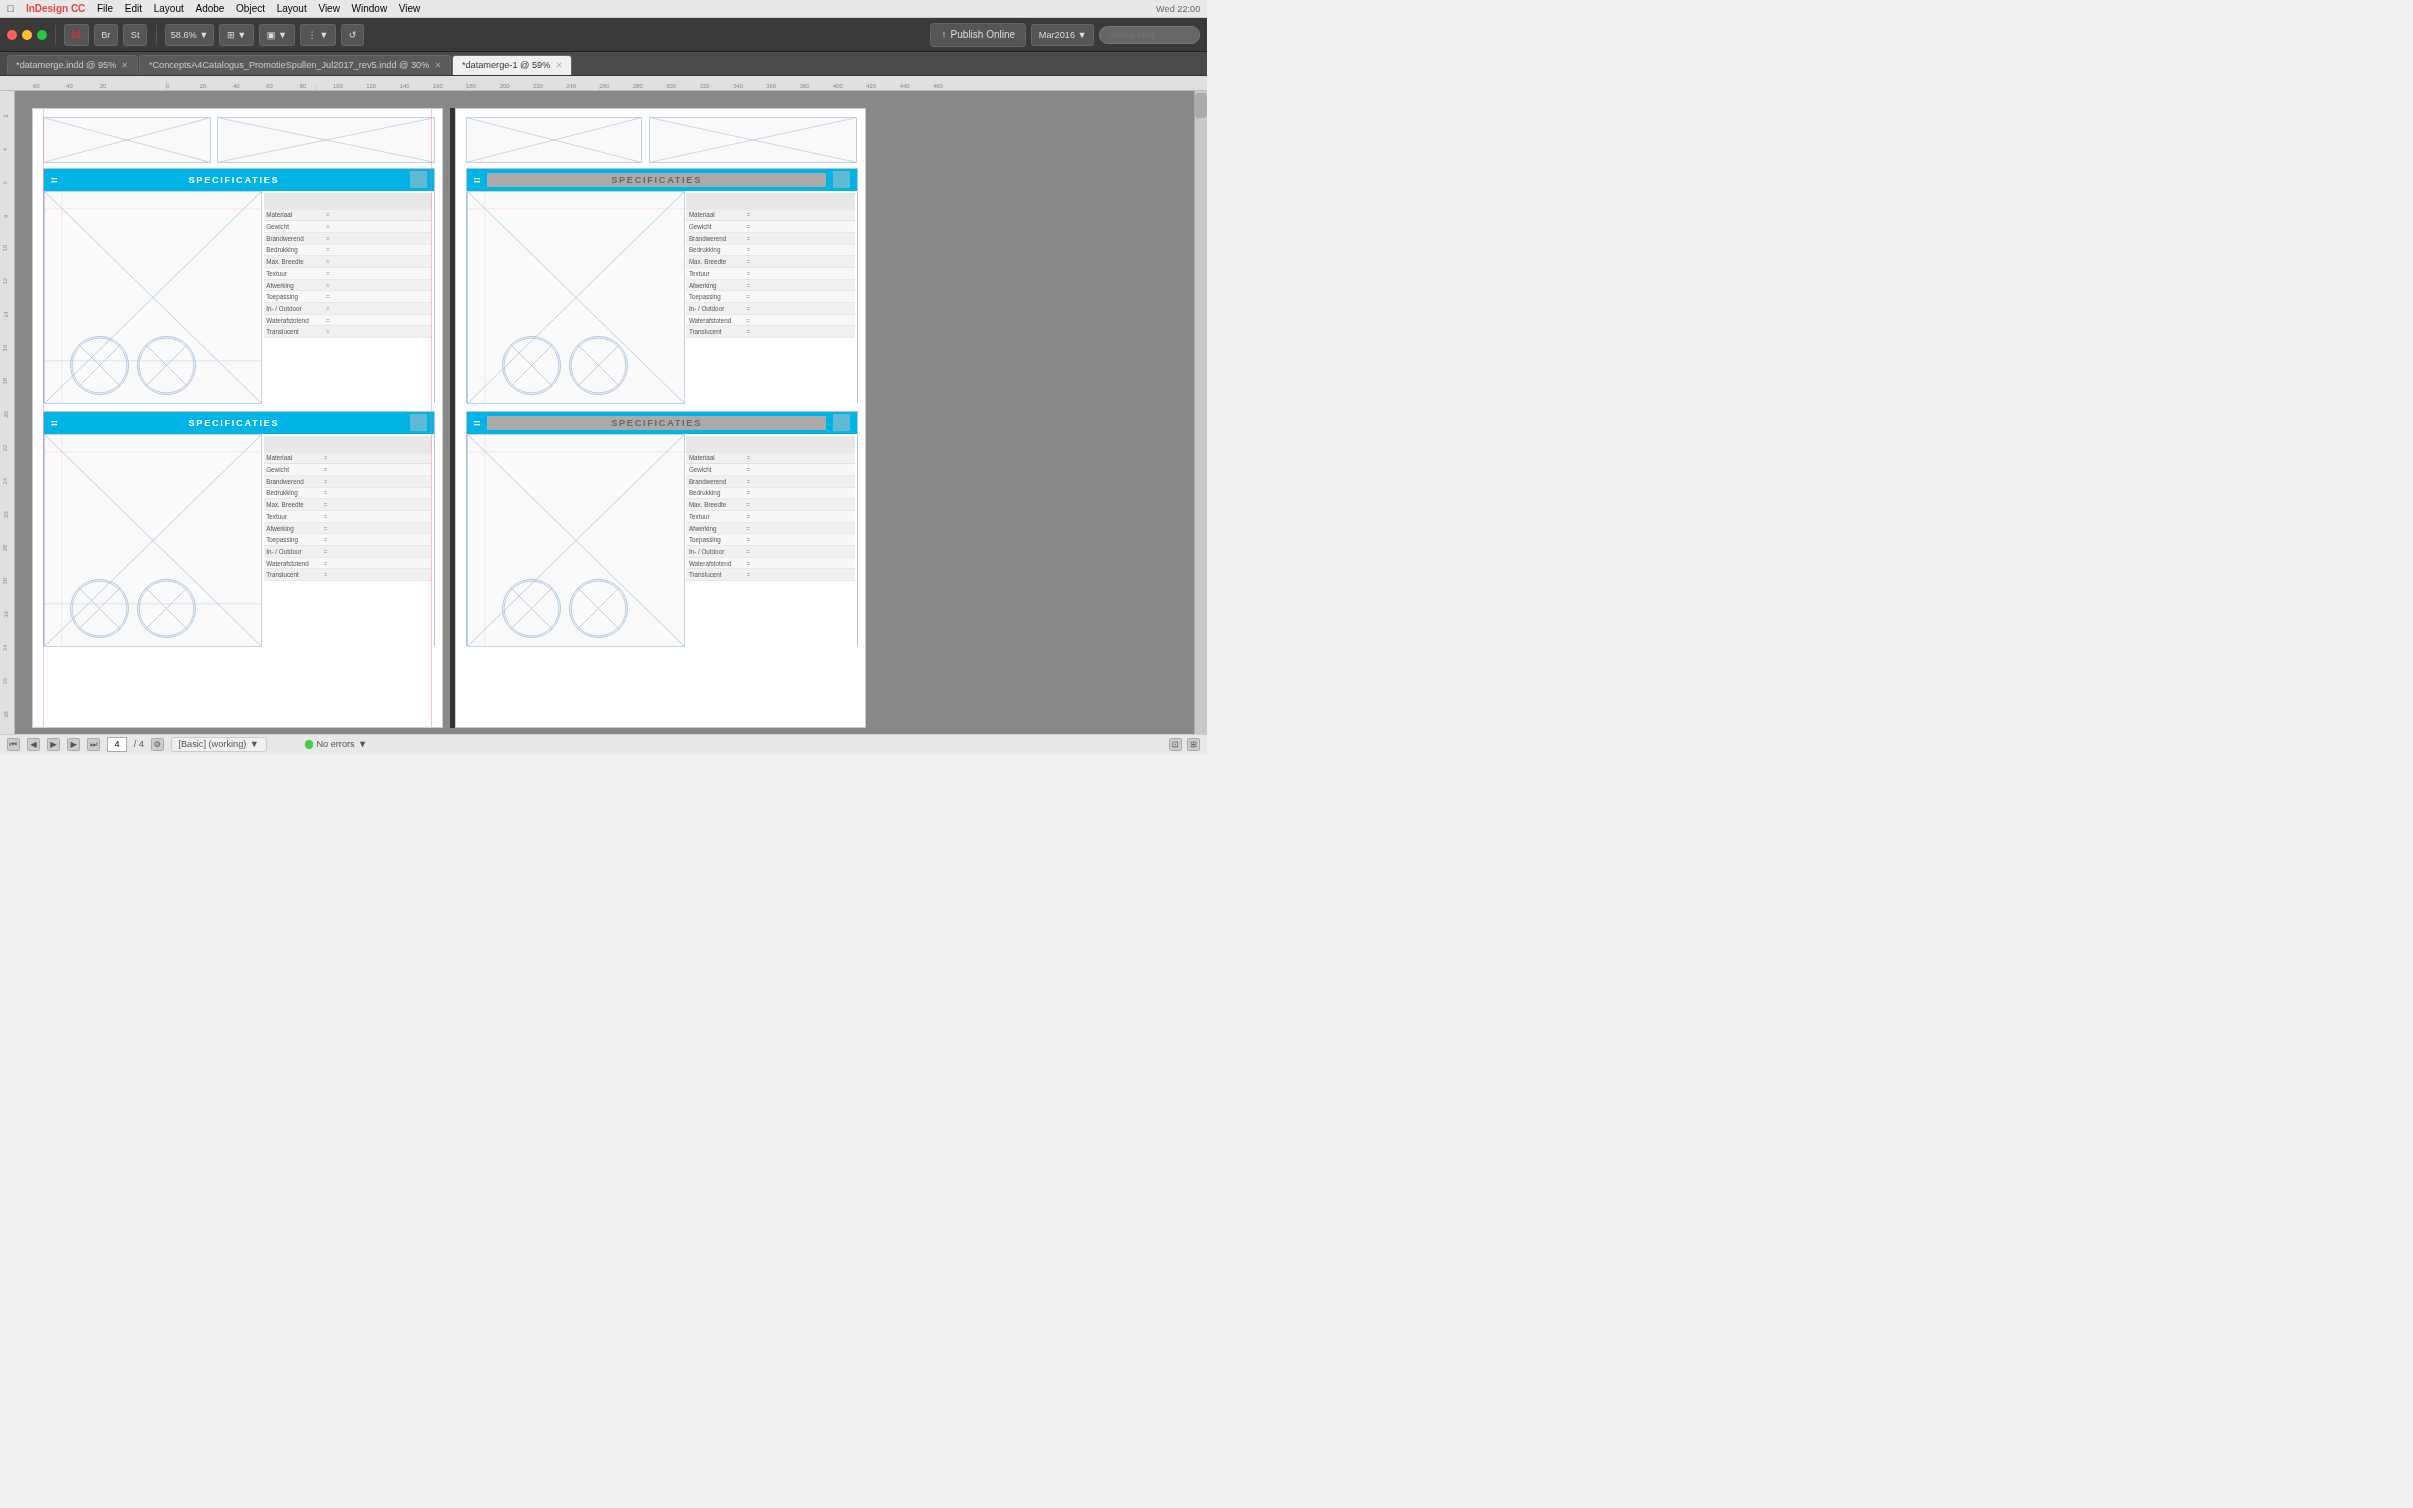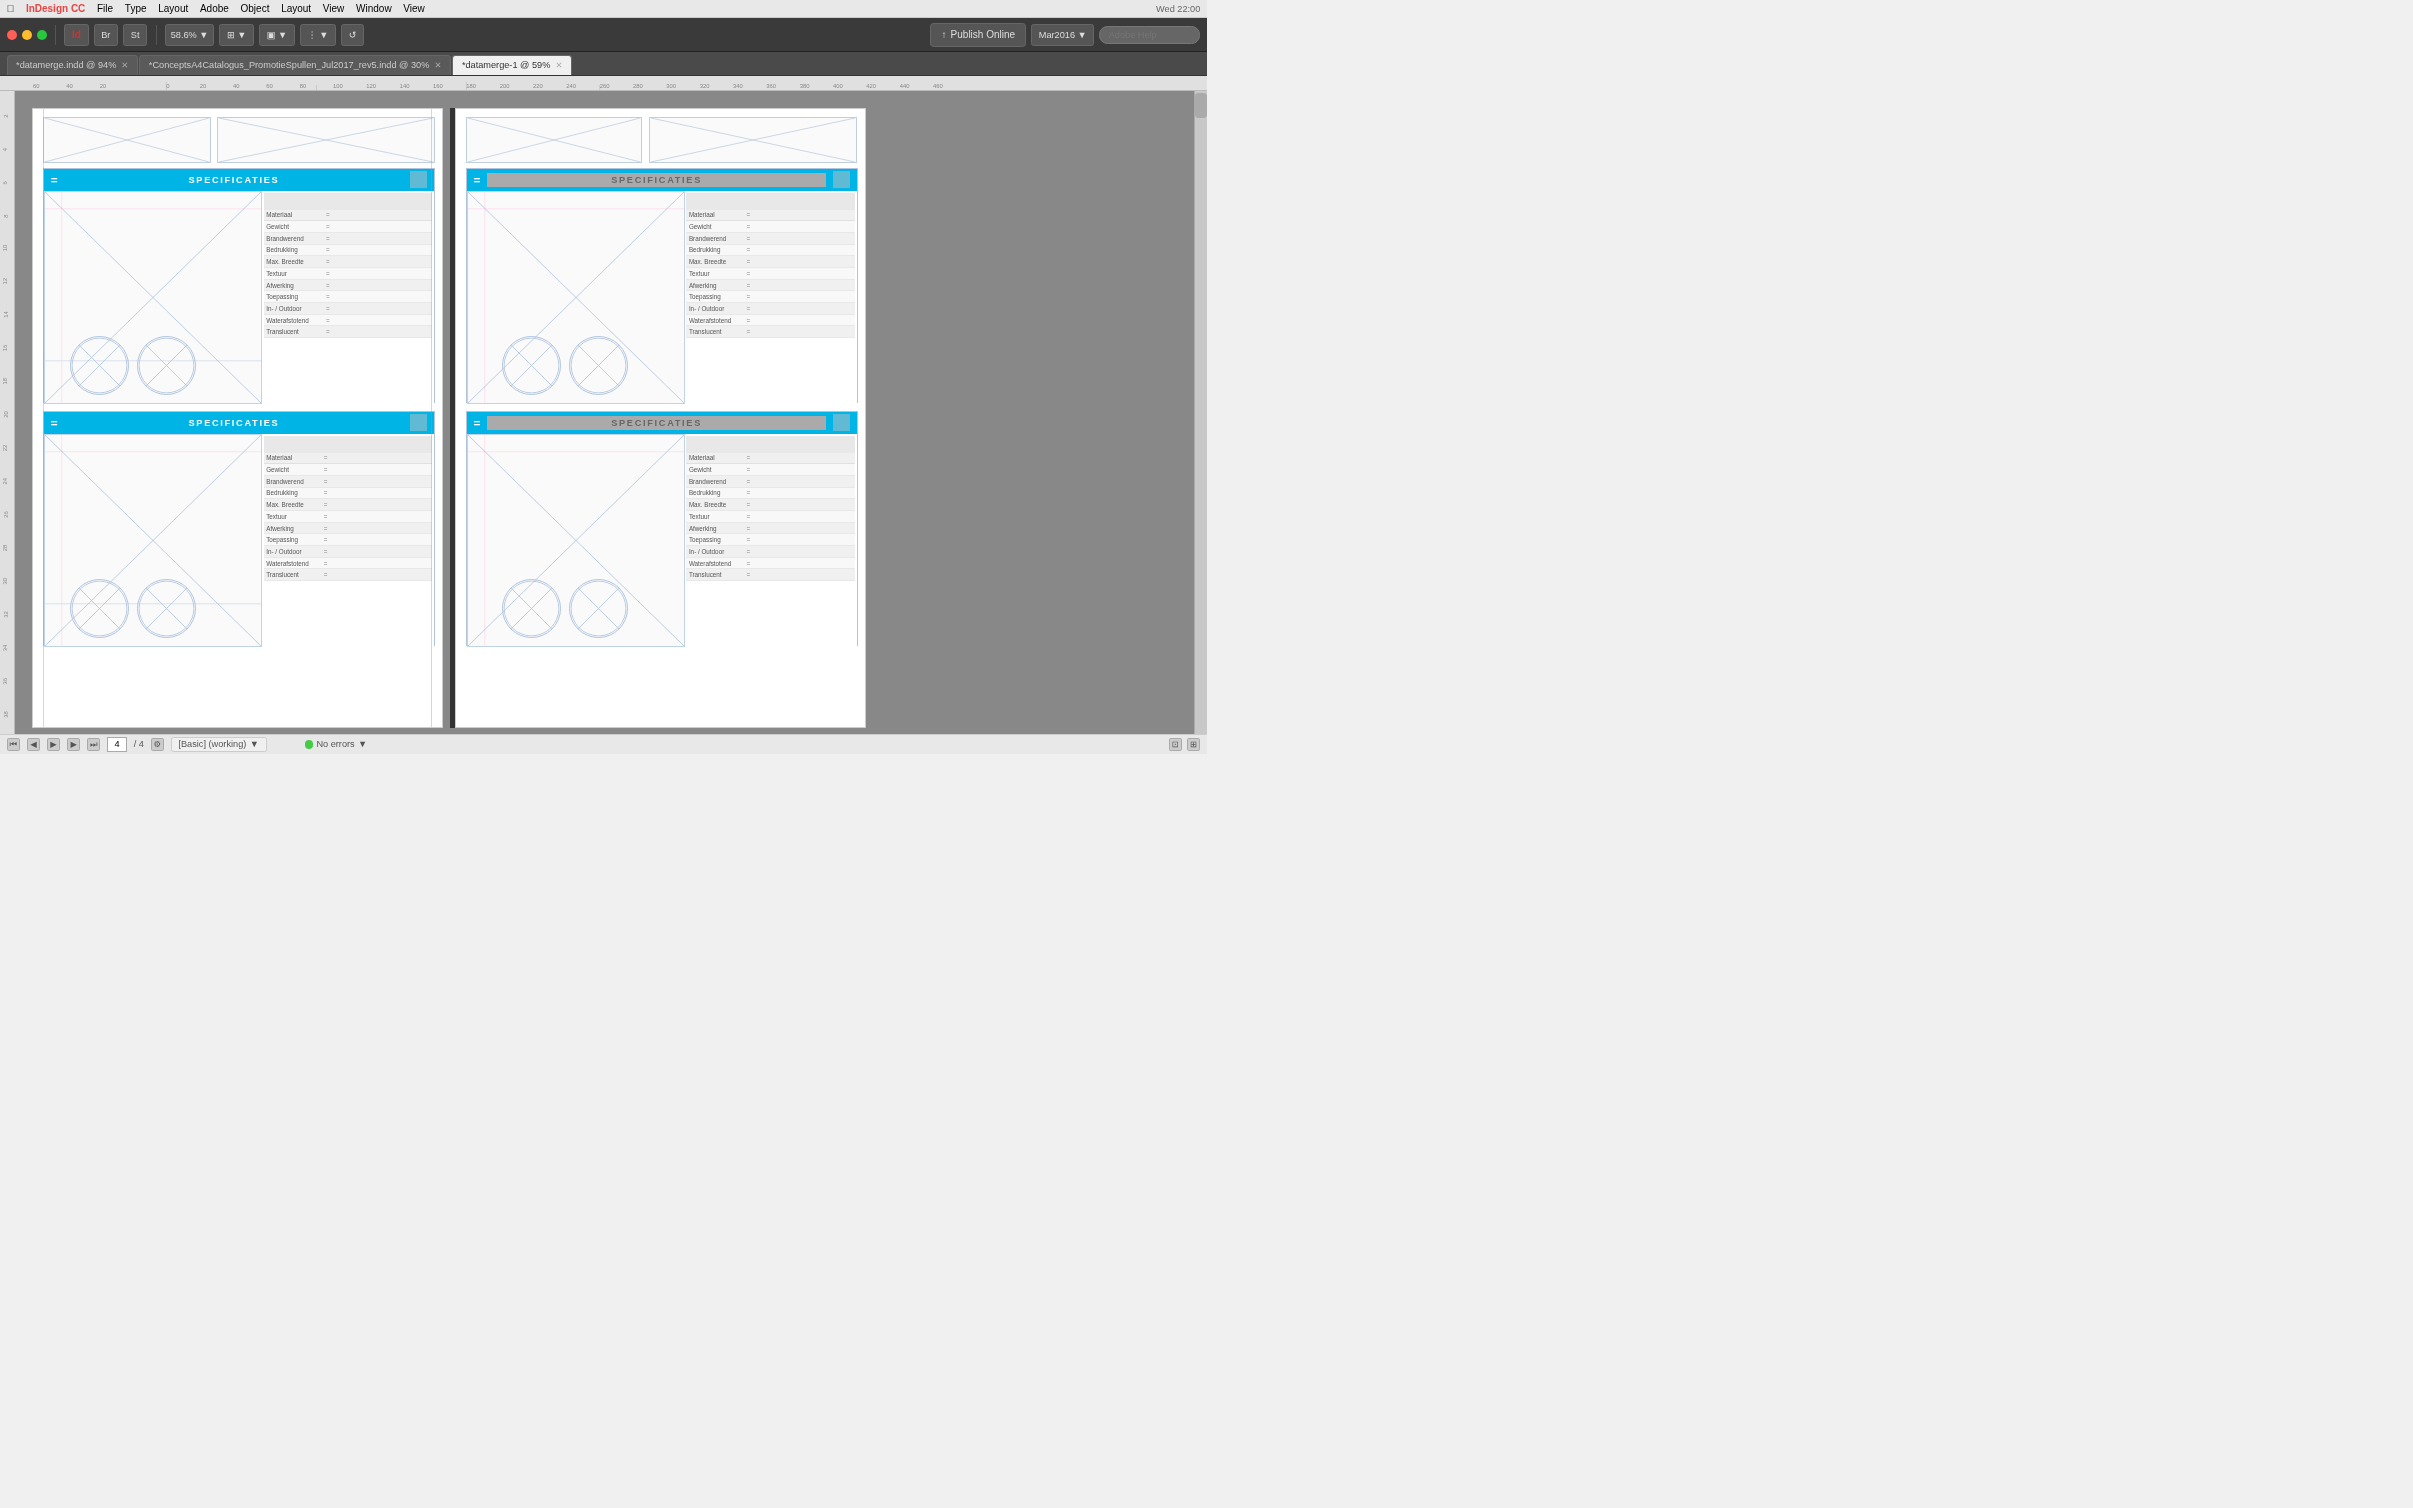--- a/index.html
+++ b/index.html
@@ -245,21 +245,21 @@
       display: inline-block;
     }
   </style>
 </head>
 <body>
 
 <div id="menubar">
   <span></span>
   <span class="app-name">InDesign CC</span>
   <span class="menu-item">File</span>
-  <span class="menu-item">Type</span>
+  <span class="menu-item">Edit</span>
   <span class="menu-item">Layout</span>
   <span class="menu-item">Adobe</span>
   <span class="menu-item">Object</span>
   <span class="menu-item">Layout</span>
   <span class="menu-item">View</span>
   <span class="menu-item">Window</span>
   <span class="menu-item">View</span>
   <span style="margin-left:auto; font-size:9.2px; color:#666;">Wed 22:00</span>
 </div>
 
@@ -296,21 +296,21 @@
   <div class="date-btn">
     <span>Mar2016</span>
     <span>▼</span>
   </div>
 
   <input class="search-box" type="text" placeholder="Adobe Help" style="">
 </div>
 
 <div id="tabs">
   <div class="tab">
-    <span>*datamerge.indd @ 94%</span>
+    <span>*datamerge.indd @ 95%</span>
     <span class="tab-close">✕</span>
   </div>
   <div class="tab">
     <span>*ConceptsA4Catalogus_PromotieSpullen_Jul2017_rev5.indd @ 30%</span>
     <span class="tab-close">✕</span>
   </div>
   <div class="tab active">
     <span>*datamerge-1 @ 59%</span>
     <span class="tab-close">✕</span>
   </div>

